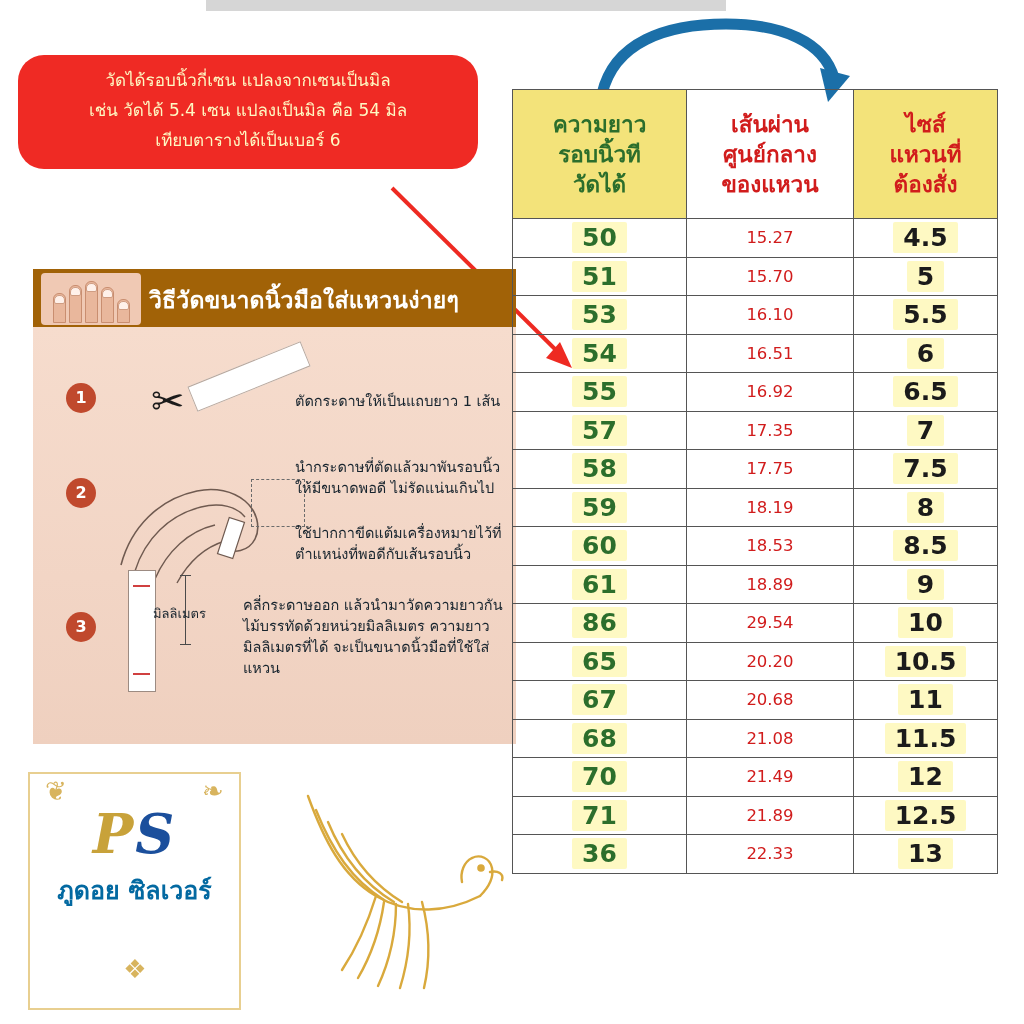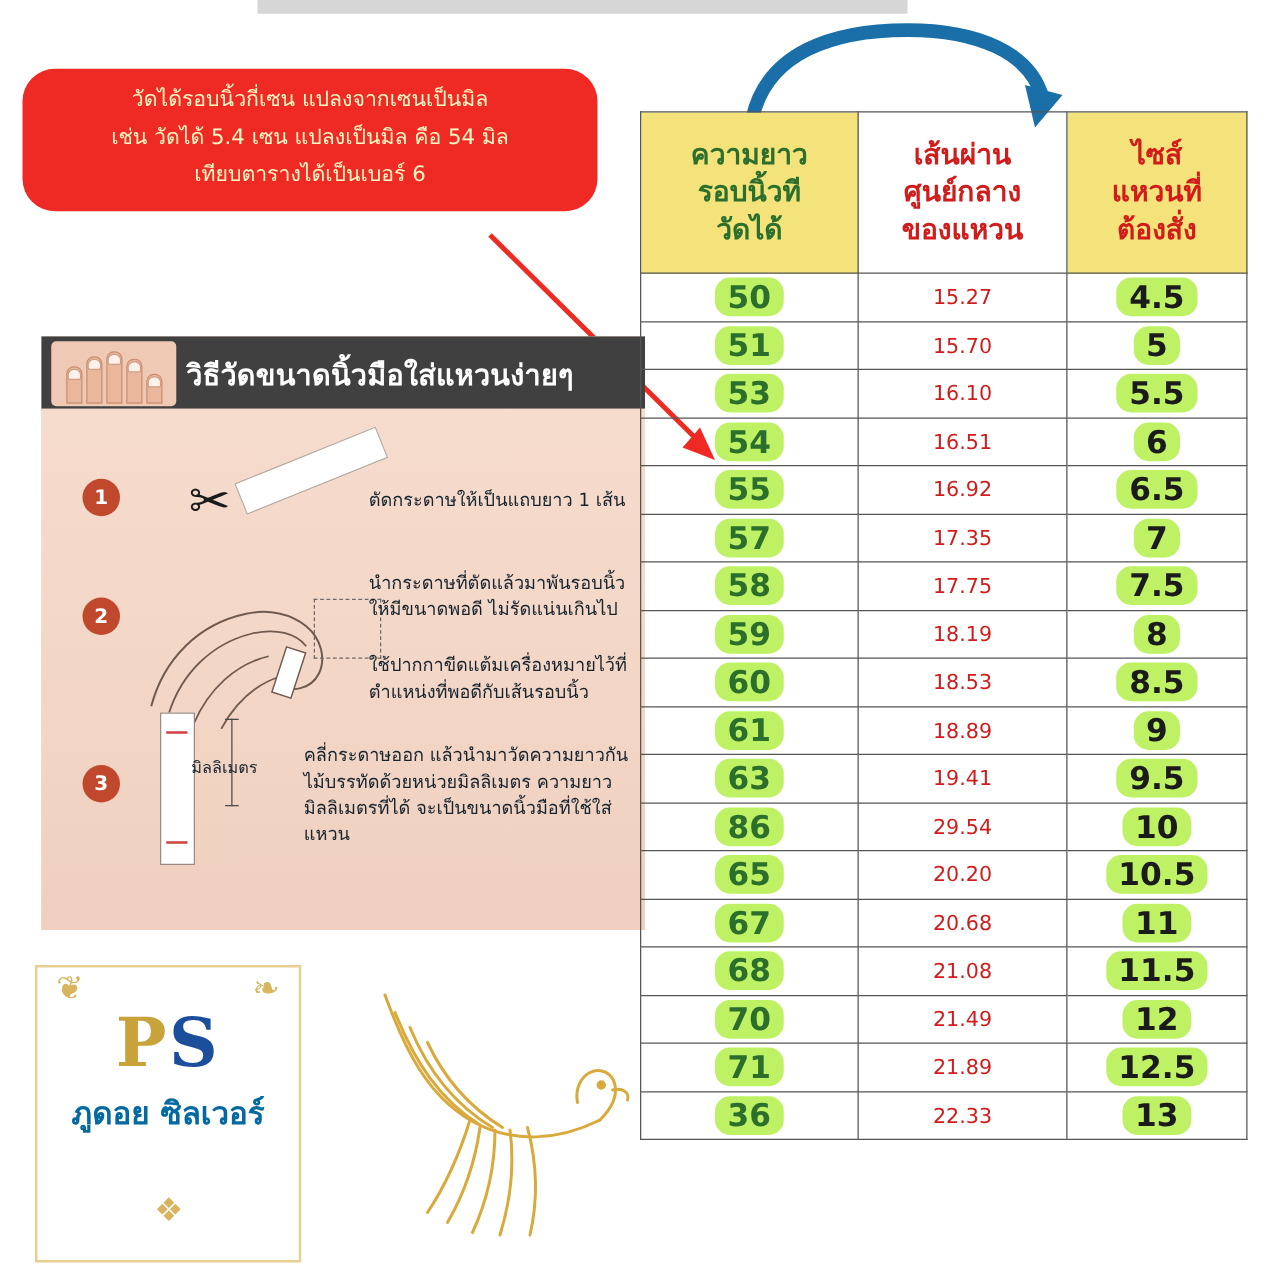--- a/index.html
+++ b/index.html
@@ -73,21 +73,21 @@
     top: 269px;
     width: 483px;
     height: 475px;
     background: #f3d9cb;
     overflow: hidden;
   }
   #howto-header {
     position: absolute;
     left: 0; top: 0;
     width: 483px; height: 58px;
-    background: #404040;
+    background: #a16207;
   }
   #howto-title {
     position: absolute;
     left: 116px;
     top: 13px;
     color: #ffffff;
     font-size: 23px;
     font-weight: bold;
     letter-spacing: .2px;
     white-space: nowrap;
@@ -210,20 +210,21 @@
     border: 2px solid #e8cf90;
   }
   #logo-ps {
     position: absolute;
     left: 0; top: 36px;
     width: 225px;
     text-align: center;
     font-family: "DejaVu Serif", "Liberation Serif", serif;
     font-size: 54px;
     font-weight: bold;
+    font-style: italic;
     color: #c8a23a;
     letter-spacing: 2px;
   }
   #logo-ps .s { color: #1b4f9c; }
   #logo-name {
     position: absolute;
     left: 0; top: 104px;
     width: 225px;
     text-align: center;
     font-size: 25px;
@@ -291,22 +292,22 @@
   }
   .col-size {
     width: 143px;
     font-size: 25px;
     font-weight: bold;
     color: #1b1b1b;
   }
   .pill {
     display: inline-block;
     padding: 1px 10px;
-    background: #bef264;
-    border-radius: 12px;
+    background: #fef9c3;
+    border-radius: 2px;
   }
 </style>
 </head>
 <body>
 
 <div class="top-grey"></div>
 
 <svg id="blue-arrow" viewBox="0 0 260 90">
   <path d="M6,78 C18,26 70,8 130,8 C186,8 228,26 238,62" stroke="#1b6fa8" stroke-width="11" fill="none" stroke-linecap="round"></path>
   <polygon points="224,52 254,60 232,86" fill="#1b6fa8"></polygon>
@@ -468,25 +469,20 @@
         <td class="col-circ"><span class="pill">60</span></td>
         <td class="col-diam">18.53</td>
         <td class="col-size"><span class="pill">8.5</span></td>
       </tr>
       <tr>
         <td class="col-circ"><span class="pill">61</span></td>
         <td class="col-diam">18.89</td>
         <td class="col-size"><span class="pill">9</span></td>
       </tr>
       <tr>
-        <td class="col-circ"><span class="pill">63</span></td>
-        <td class="col-diam">19.41</td>
-        <td class="col-size"><span class="pill">9.5</span></td>
-      </tr>
-      <tr>
         <td class="col-circ"><span class="pill">86</span></td>
         <td class="col-diam">29.54</td>
         <td class="col-size"><span class="pill">10</span></td>
       </tr>
       <tr>
         <td class="col-circ"><span class="pill">65</span></td>
         <td class="col-diam">20.20</td>
         <td class="col-size"><span class="pill">10.5</span></td>
       </tr>
       <tr>

